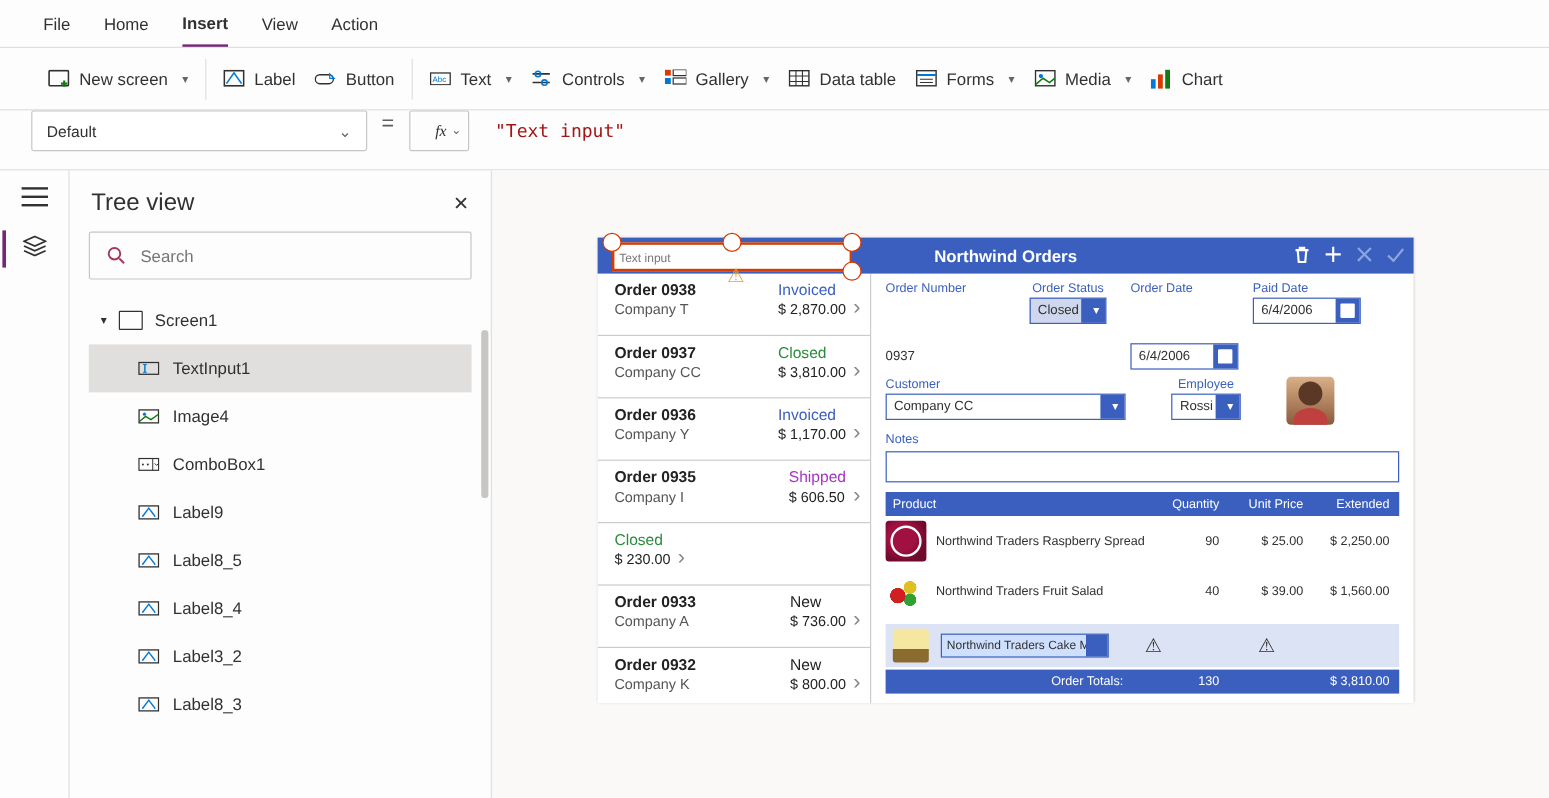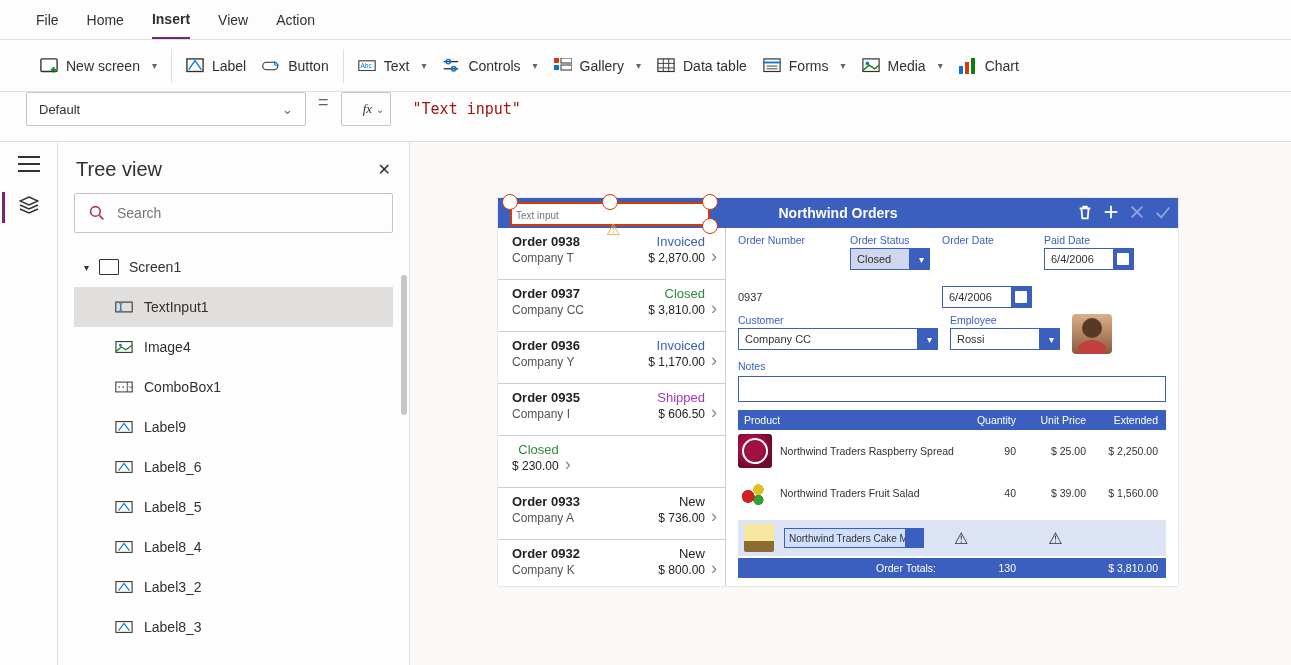--- a/index.html
+++ b/index.html
@@ -51,21 +51,21 @@
   .titlebar .ttl { color:#fff; font-weight:600; font-size:14px; position:absolute; left:0; right:0; text-align:center;}
   .titlebar .ticos { position:absolute; right:6px; display:flex; gap:8px; align-items:center;}
   .titlebar .ticos svg{ width:18px; height:18px; stroke:#fff; fill:none; stroke-width:2;}
   .titlebar .ticos .dim svg{ stroke:#8fa6da;}
   .appbody { display:flex; height:calc(100% - 30px);}
   .orderlist { width:228px; border-right:1px solid #ccc; overflow:hidden;}
   .olitem { height:52px; border-bottom:1px solid #ccc; padding:6px 8px 0 14px; display:flex; align-items:flex-start; cursor:pointer; font-size:12px;}
   .olitem .oleft{ flex:1;}
   .olitem .oid{ font-weight:700; font-size:13px; color:#222;}
   .olitem .ocomp{ color:#555; margin-top:2px;}
-  .olitem .oright{ text-align:right;}
+  .olitem .oright{ }
   .olitem .ostat{ font-size:13px;}
   .olitem .oprice{ color:#222; margin-top:2px; font-size:12px;}
   .olitem .chev{ align-self:center; margin-left:6px; font-size:18px; color:#888;}
   .stat-Invoiced{ color:#3b5fbf;}
   .stat-Closed{ color:#2e8b3d;}
   .stat-Shipped{ color:#a335c0;}
   .stat-New{ color:#222;}
   
   .details { flex:1; padding:6px 12px 0 12px; font-size:11px;}
   .drow{ display:flex; gap:12px; margin-bottom:6px;}
@@ -322,29 +322,20 @@
           </span>
           <span>Label9</span>
         </div>
       <div class="trow lvl1">
           <span class="tico label">
             <svg viewBox="0 0 20 14">
               <rect x="1" y="1" width="18" height="12" fill="none" stroke="#323130" stroke-width="1.2"></rect>
               <path d="M4 11 L10 3 L16 11" fill="none" stroke="#0078d4" stroke-width="1.3"></path>
             </svg>
           </span>
-          <span>Label8_6</span>
-        </div>
-      <div class="trow lvl1">
-          <span class="tico label">
-            <svg viewBox="0 0 20 14">
-              <rect x="1" y="1" width="18" height="12" fill="none" stroke="#323130" stroke-width="1.2"></rect>
-              <path d="M4 11 L10 3 L16 11" fill="none" stroke="#0078d4" stroke-width="1.3"></path>
-            </svg>
-          </span>
           <span>Label8_5</span>
         </div>
       <div class="trow lvl1">
           <span class="tico label">
             <svg viewBox="0 0 20 14">
               <rect x="1" y="1" width="18" height="12" fill="none" stroke="#323130" stroke-width="1.2"></rect>
               <path d="M4 11 L10 3 L16 11" fill="none" stroke="#0078d4" stroke-width="1.3"></path>
             </svg>
           </span>
           <span>Label8_4</span>
@@ -476,21 +467,21 @@
               </div>
               <div class="chev">›</div>
             </div>
           </div>
         <div class="details">
           <div class="drow">
             <div class="dfield" style="width:100px;justify-content:space-between;">
                 <label>Order Number</label>
                 <div class="dctrl plain">0937</div>
               </div>
-            <div class="dfield" style="width:80px;">
+            <div class="dfield" style="width:80px;align-items:center;">
                 <label>Order Status</label>
                 <div class="dctrl sel filled">Closed</div>
               </div>
             <div class="dfield" style="width:90px;gap:40px;">
                 <label>Order Date</label>
                 <div class="dctrl cal">
                   <span>6/4/2006</span>
                   <span class="calico"></span>
                 </div>
               </div>
@@ -500,21 +491,21 @@
                   <span>6/4/2006</span>
                   <span class="calico"></span>
                 </div>
               </div>
           </div>
           <div class="drow">
             <div class="dfield" style="width:200px;">
                 <label>Customer</label>
                 <div class="dctrl sel">Company CC</div>
               </div>
-            <div class="dfield" style="width:110px;">
+            <div class="dfield" style="width:110px;align-items:center;">
                 <label>Employee</label>
                 <div class="dctrl sel">Rossi</div>
               </div>
             <div class="avatar"></div>
           </div>
           <div class="dfield">
               <label>Notes</label>
               <div class="notes"></div>
             </div>
           <div class="phdr">

